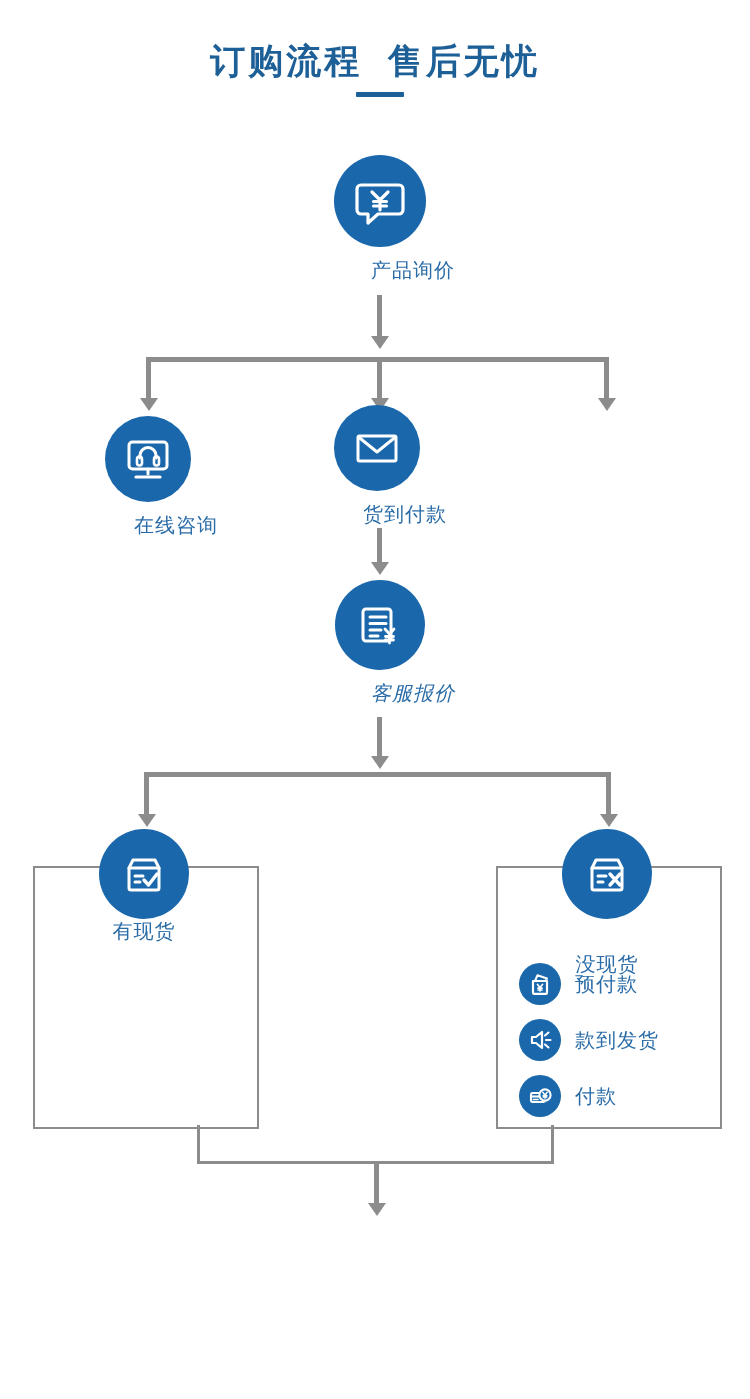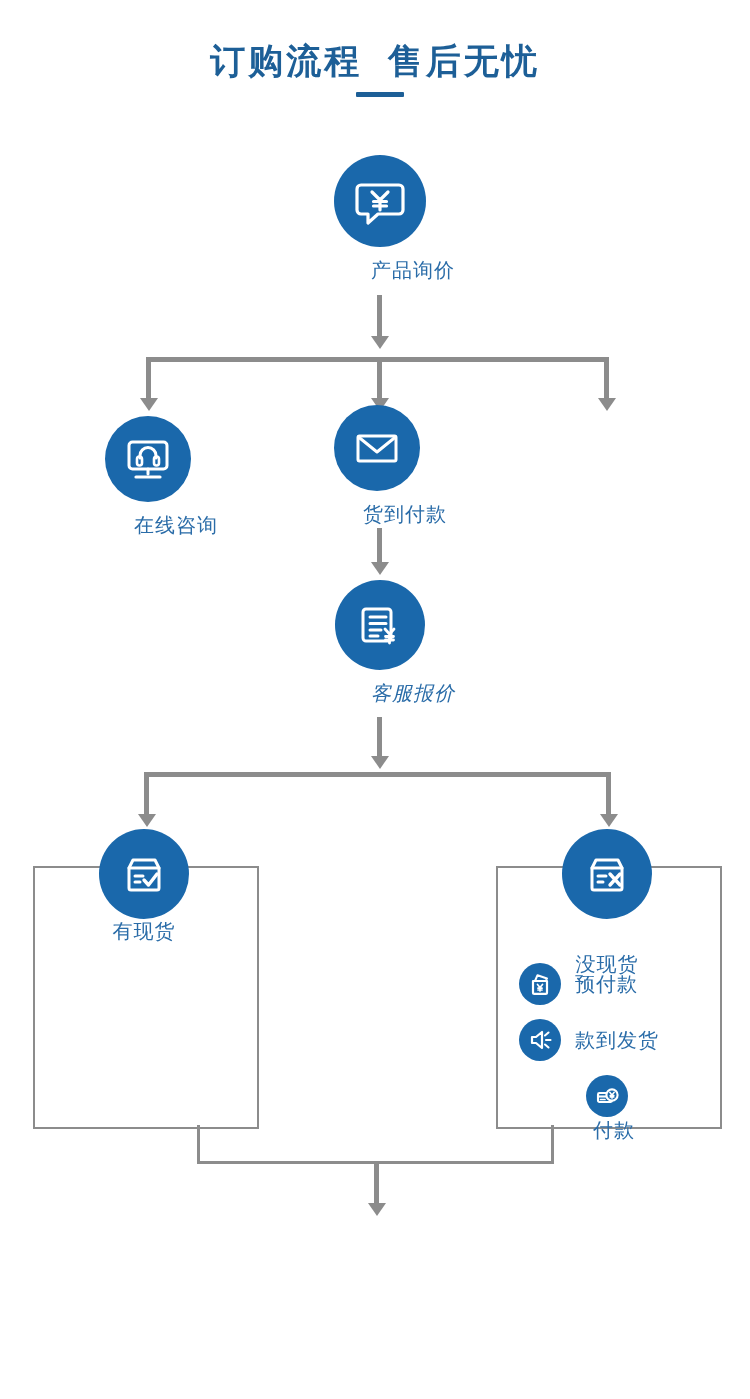--- a/index.html
+++ b/index.html
@@ -191,21 +191,21 @@
     </div>
     <div class="sub-item" style="width:176px;margin-bottom:14px;">
       <span class="sub-circle">
         <svg width="28" height="28" viewBox="0 0 28 28" aria-hidden="true">
           <path d="M6 11 h4 l6 -5 v16 l-6 -5 h-4 z" fill="none" stroke="#ffffff" stroke-width="2.2" stroke-linejoin="round"></path>
           <path d="M19 9.5 L22.5 6.5 M20 14 H24.5 M19 18.5 L22.5 21.5" stroke="#ffffff" stroke-width="2.1" stroke-linecap="round"></path>
         </svg>
       </span>
       <span class="sub-label">款到发货</span>
     </div>
-    <div class="sub-item" style="width:176px;flex-direction:column;">
+    <div class="sub-item" style="width:176px;">
       <span class="sub-circle">
         <svg width="28" height="28" viewBox="0 0 28 28" aria-hidden="true">
           <rect x="5" y="11" width="14" height="9" rx="1.4" fill="none" stroke="#ffffff" stroke-width="2.1"></rect>
           <path d="M5 14.5 H19" stroke="#ffffff" stroke-width="2.1"></path>
           <path d="M7.5 17.5 H12" stroke="#ffffff" stroke-width="1.7" stroke-linecap="round"></path>
           <circle cx="19" cy="13" r="5.6" fill="#1a68ab" stroke="#ffffff" stroke-width="2.1"></circle>
           <path d="M16.8 10.3 L19 13 L21.2 10.3 M19 13 V16.2 M17.1 13.6 H20.9 M17.1 15 H20.9" fill="none" stroke="#ffffff" stroke-width="1.5" stroke-linecap="round" stroke-linejoin="round"></path>
         </svg>
       </span>
       <span class="sub-label">付款</span>

